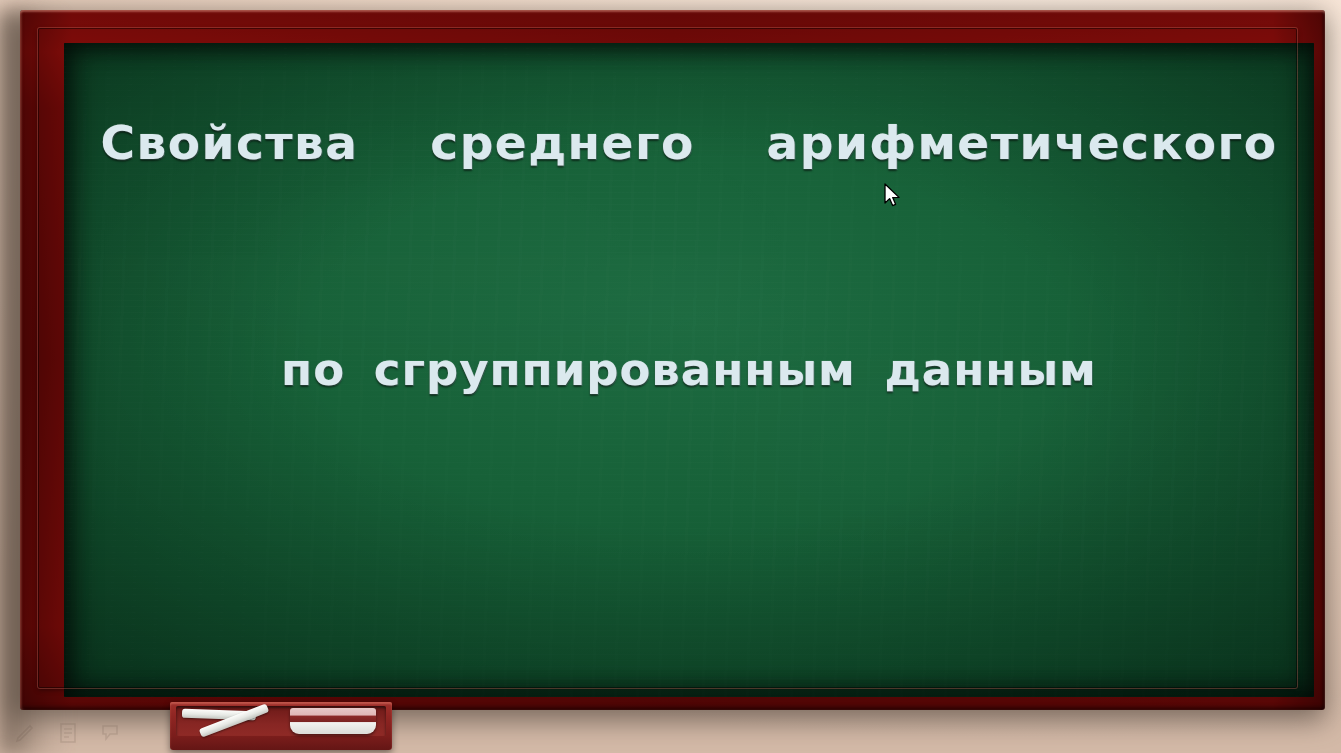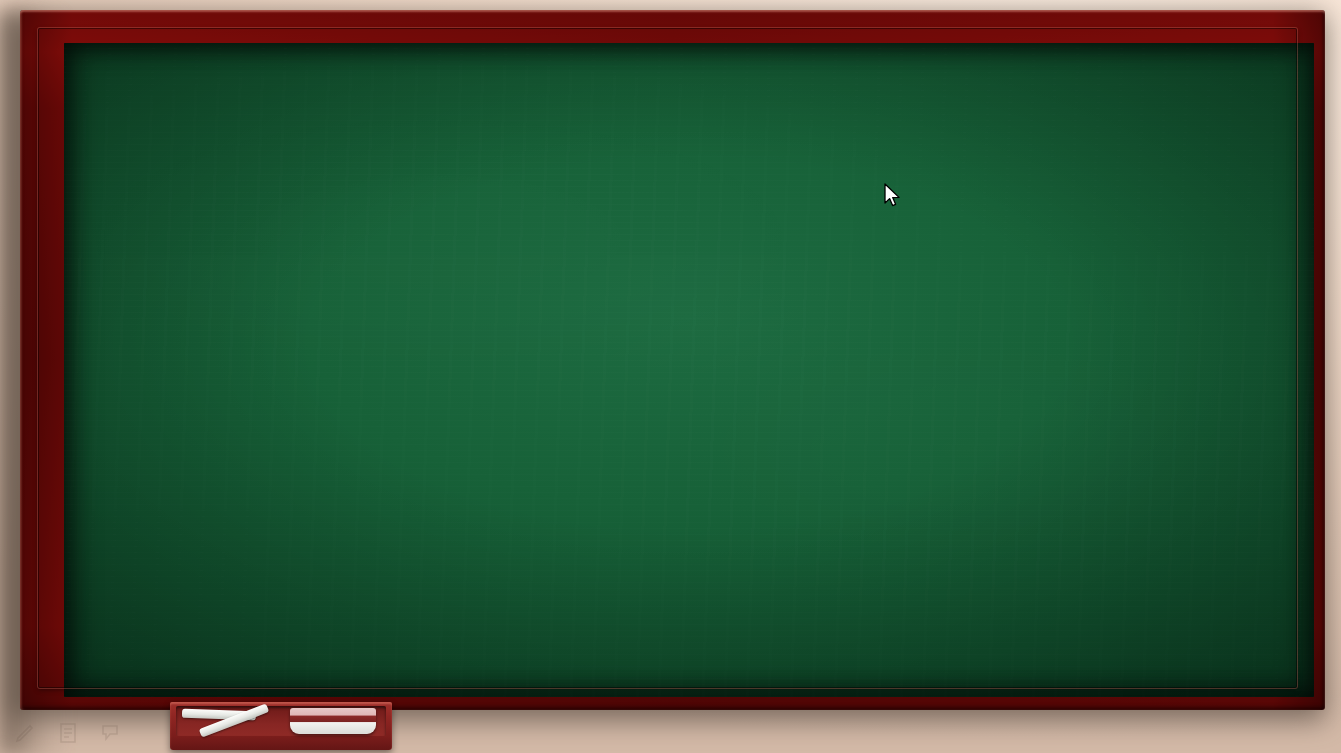--- a/index.html
+++ b/index.html
@@ -226,20 +226,22 @@
   <div class="board-shadow"></div>
   <div class="board-shadow b2"></div>
 
   <div class="frame">
 
     <div class="board">
       <div class="texture"></div>
       <div class="vignette"></div>
 
       <div class="text-layer">
+        <div class="chalk title">Свойства  среднего  арифметического</div>
+        <div class="chalk sub2">по сгруппированным данным</div>
       </div>
     </div>
   </div>
 
   <div class="tray">
     <div class="inner"></div>
     <div class="chalk-stick s1"></div>
     <div class="chalk-stick s2"></div>
     <div class="eraser"></div>
   </div>

